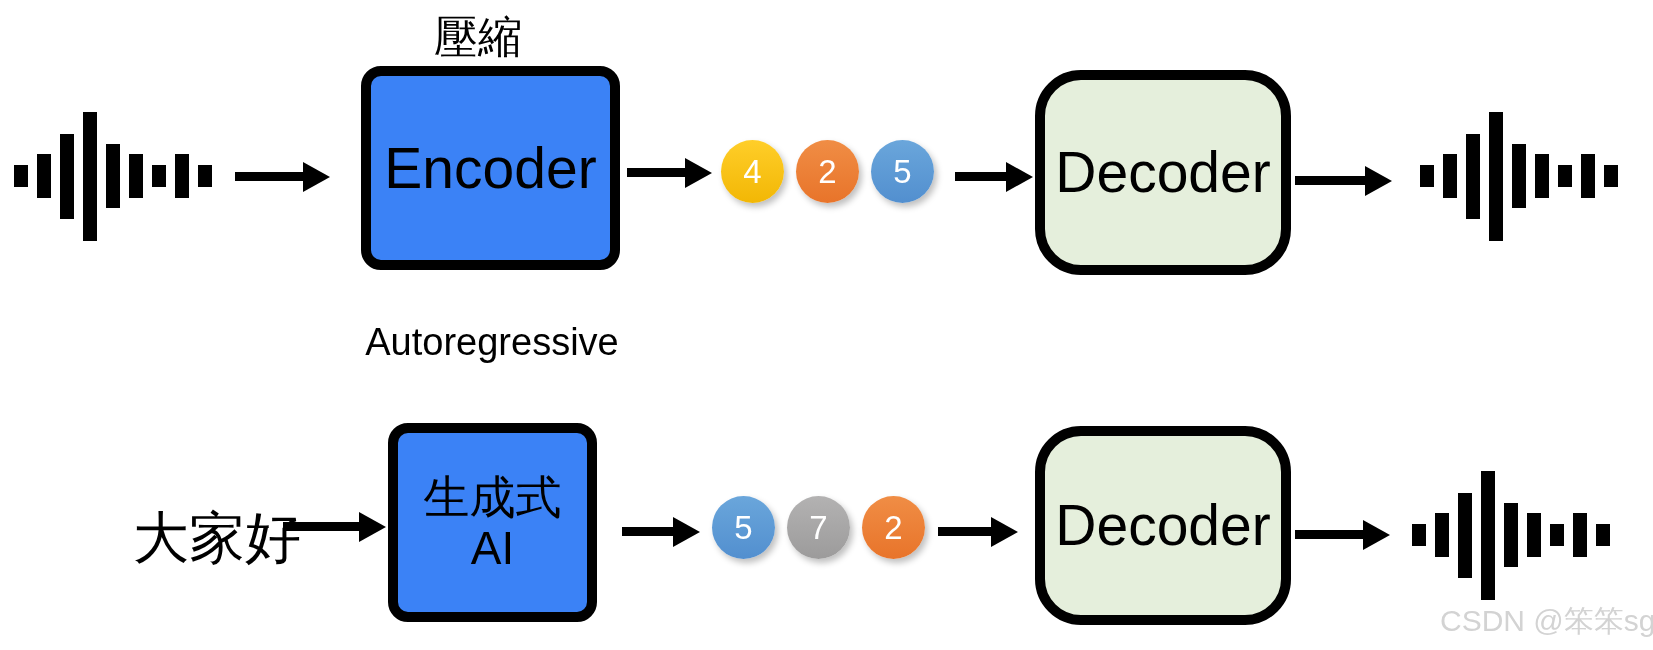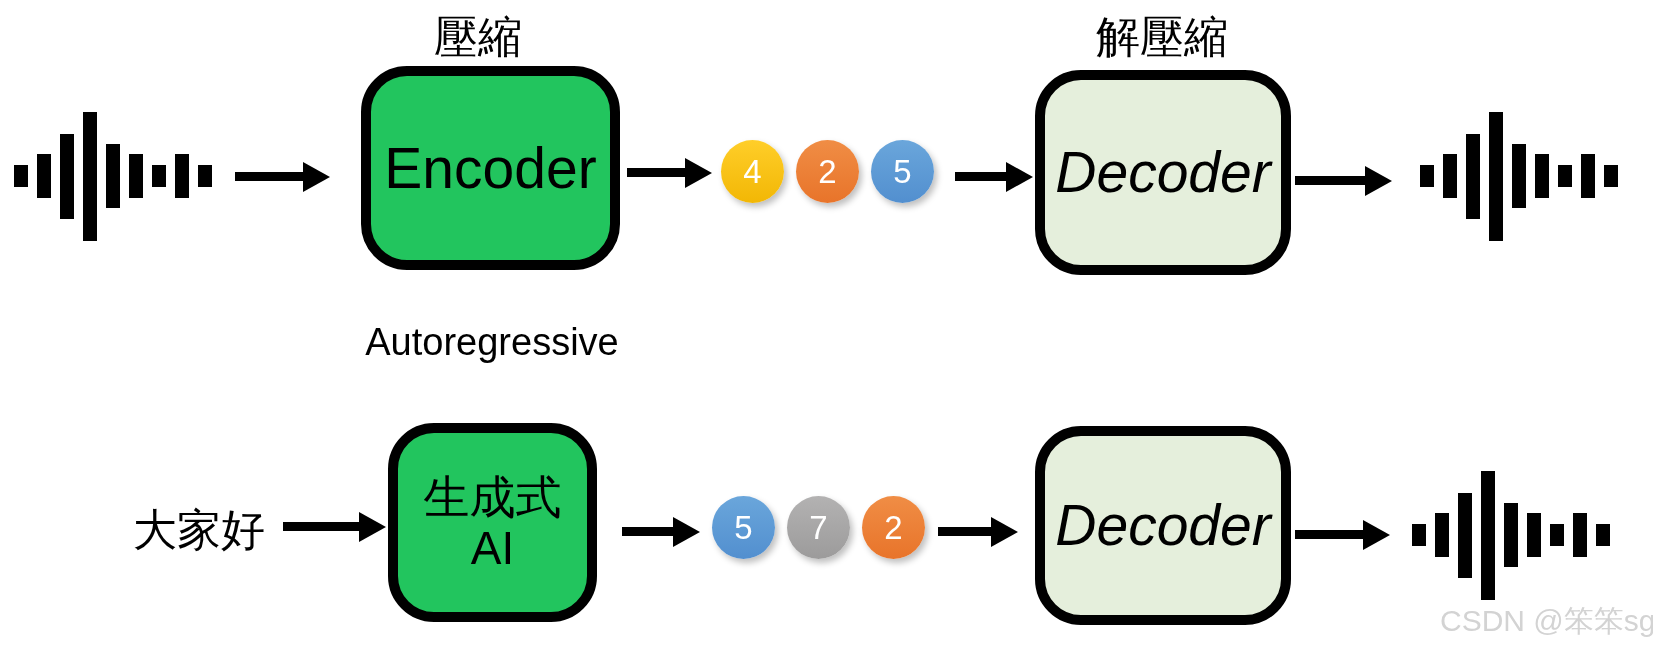--- a/index.html
+++ b/index.html
@@ -9,29 +9,29 @@
   }
   .stage{position:absolute;inset:0;}
 
   
   .box{
     position:absolute;box-sizing:border-box;
     border:10px solid #000;border-radius:46px;
     display:flex;flex-direction:column;align-items:center;justify-content:center;
     text-align:center;line-height:1.1;
   }
-  .box.blue{background:#22c55e;}
-  .box.green{background:#e5efdc;font-style:italic;}
+  .box.blue{background:#3b82f6;border-radius:20px;}
+  .box.green{background:#e5efdc;}
   .box .big{font-size:57px;}
   .box .cjk{font-size:46px;}
 
   
   .caption{position:absolute;text-align:center;font-size:44px;white-space:nowrap;}
   .caption.latin{font-size:38px;}
-  .freetext{position:absolute;font-size:44px;white-space:nowrap;}
+  .freetext{position:absolute;font-size:56px;white-space:nowrap;}
 
   
   .arrow{position:absolute;height:9px;background:#000;}
   .arrow::after{
     content:"";position:absolute;right:-27px;top:50%;transform:translateY(-50%);
     border-left:27px solid #000;border-top:15px solid transparent;border-bottom:15px solid transparent;
   }
 
   
   .waveform{position:absolute;height:130px;display:flex;align-items:center;gap:9px;}
@@ -51,21 +51,20 @@
     text-shadow:1px 1px 0 #fff;white-space:nowrap;
   }
 </style>
 </head>
 <body>
 
 <div class="stage">
 
   <div class="caption" style="left:348px;top:8px;width:260px;">壓縮</div>
 
-  <div class="caption" style="left:1032px;top:8px;width:260px;">解壓縮</div>
 
   <div class="waveform" style="left:14px;top:111px;">
       <i style="height: 22px;"></i>
       <i style="height: 44px;"></i>
       <i style="height: 85px;"></i>
       <i style="height: 129px;"></i>
       <i style="height: 64px;"></i>
       <i style="height: 44px;"></i>
       <i style="height: 22px;"></i>
       <i style="height: 44px;"></i>

